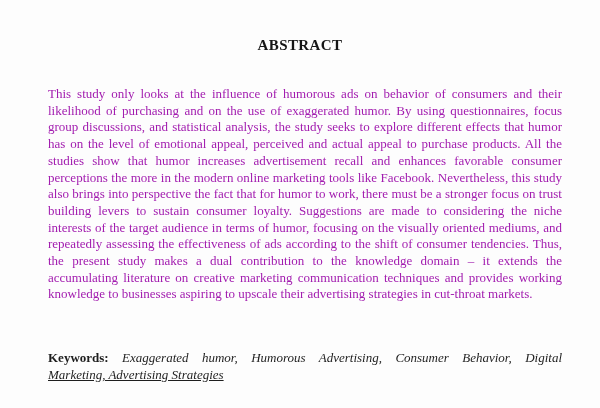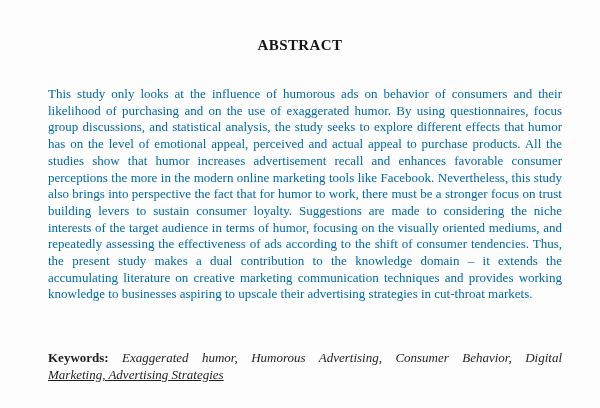--- a/index.html
+++ b/index.html
@@ -27,21 +27,21 @@
     letter-spacing: 0.4px;
     color: #161616;
   }
   .abstract-body {
     margin: 33px 38px 0 48px;
     width: 514px;
     font-size: 13px;
     line-height: 16.7px;
     text-align: justify;
     text-justify: inter-word;
-    color: #0369a1;
+    color: #a21caf;
   }
   .keywords-block {
     margin: 16px 38px 0 48px;
     width: 514px;
     font-size: 13px;
     line-height: 16.7px;
     color: #1e1e1e;
   }
   .keywords-line-1 {
     text-align: justify;

